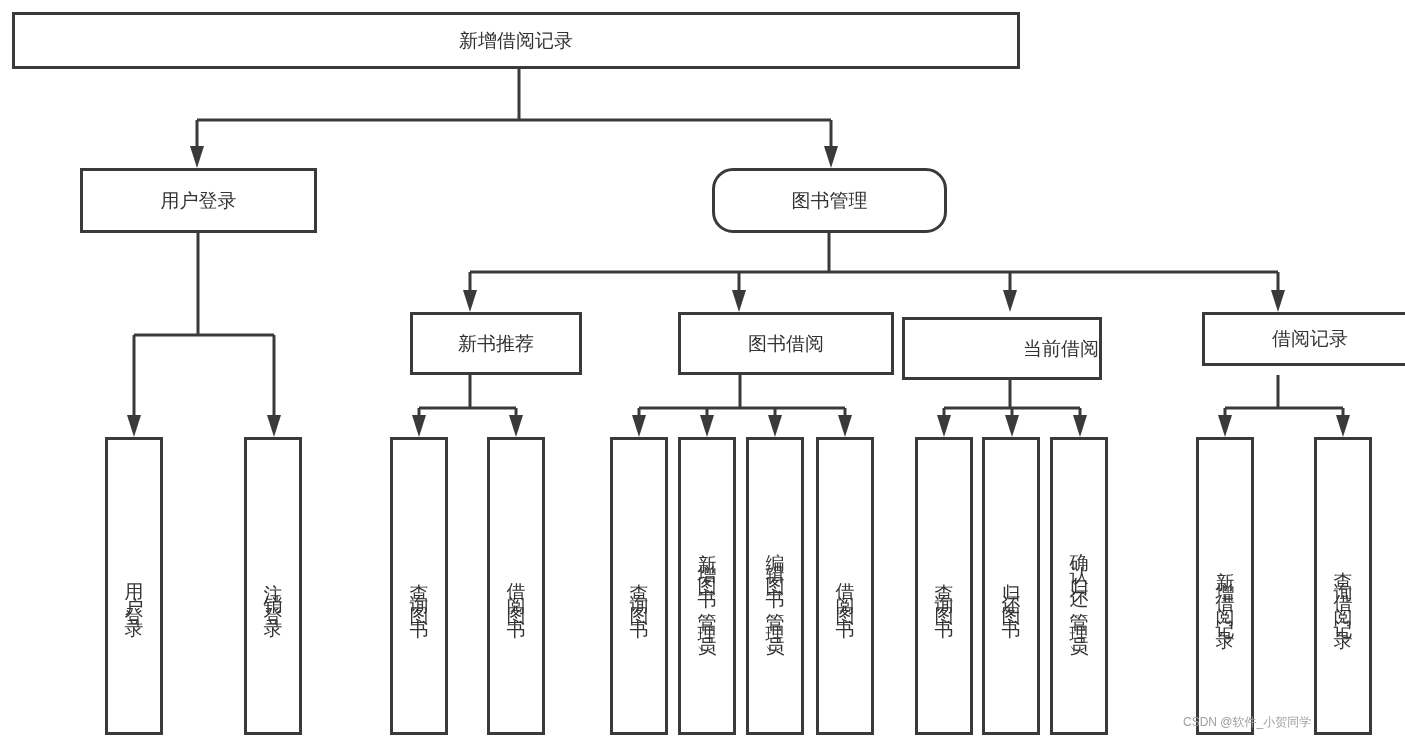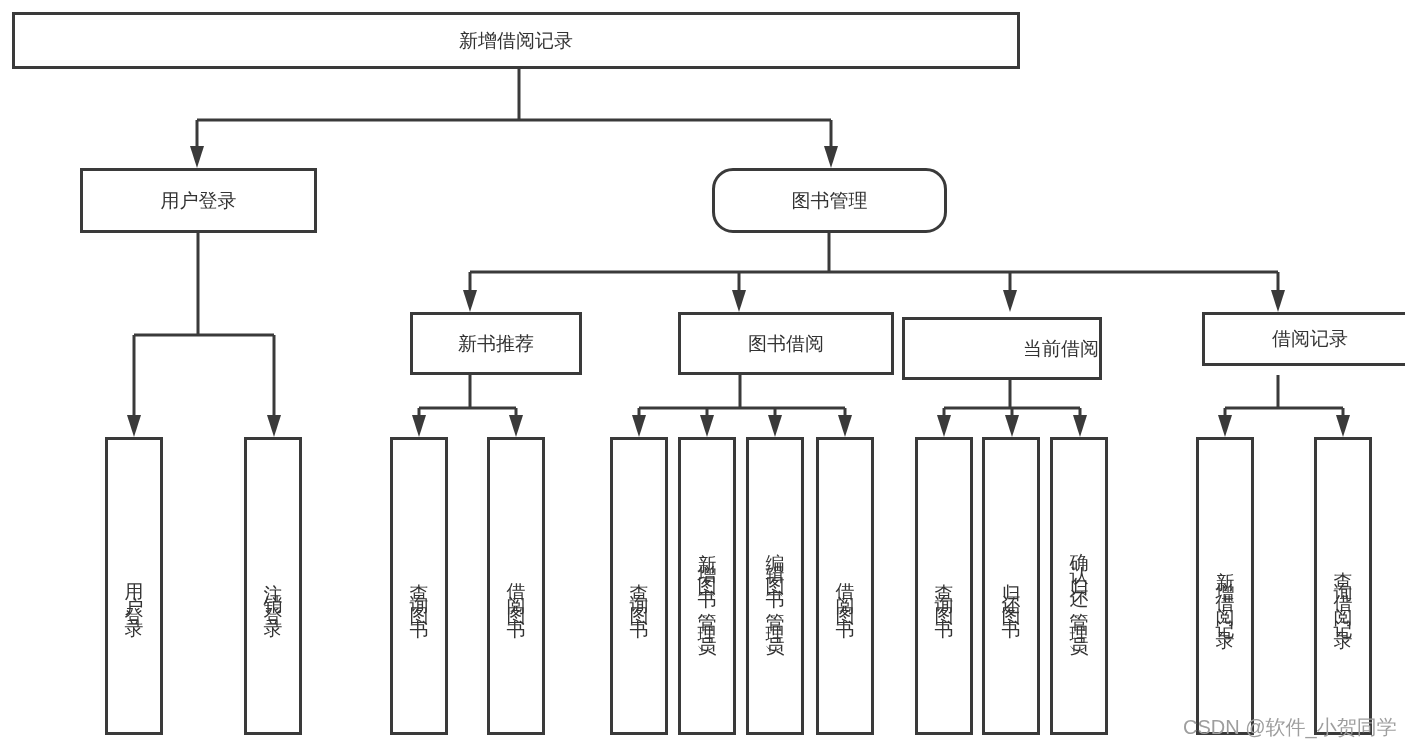--- a/index.html
+++ b/index.html
@@ -35,21 +35,21 @@
     text-orientation:mixed;
     font-size:19px;
     letter-spacing:12px;
     padding-top:12px;
     color:var(--text);
     white-space:nowrap;
   }
   .watermark{
     position:absolute;
     left:1183px;top:714px;
-    font-size:20px;
+    font-size:12px;
     color:var(--wm);
     z-index:3;
     white-space:nowrap;
   }
 </style>
 </head>
 <body>
 
 <div class="canvas">
 

